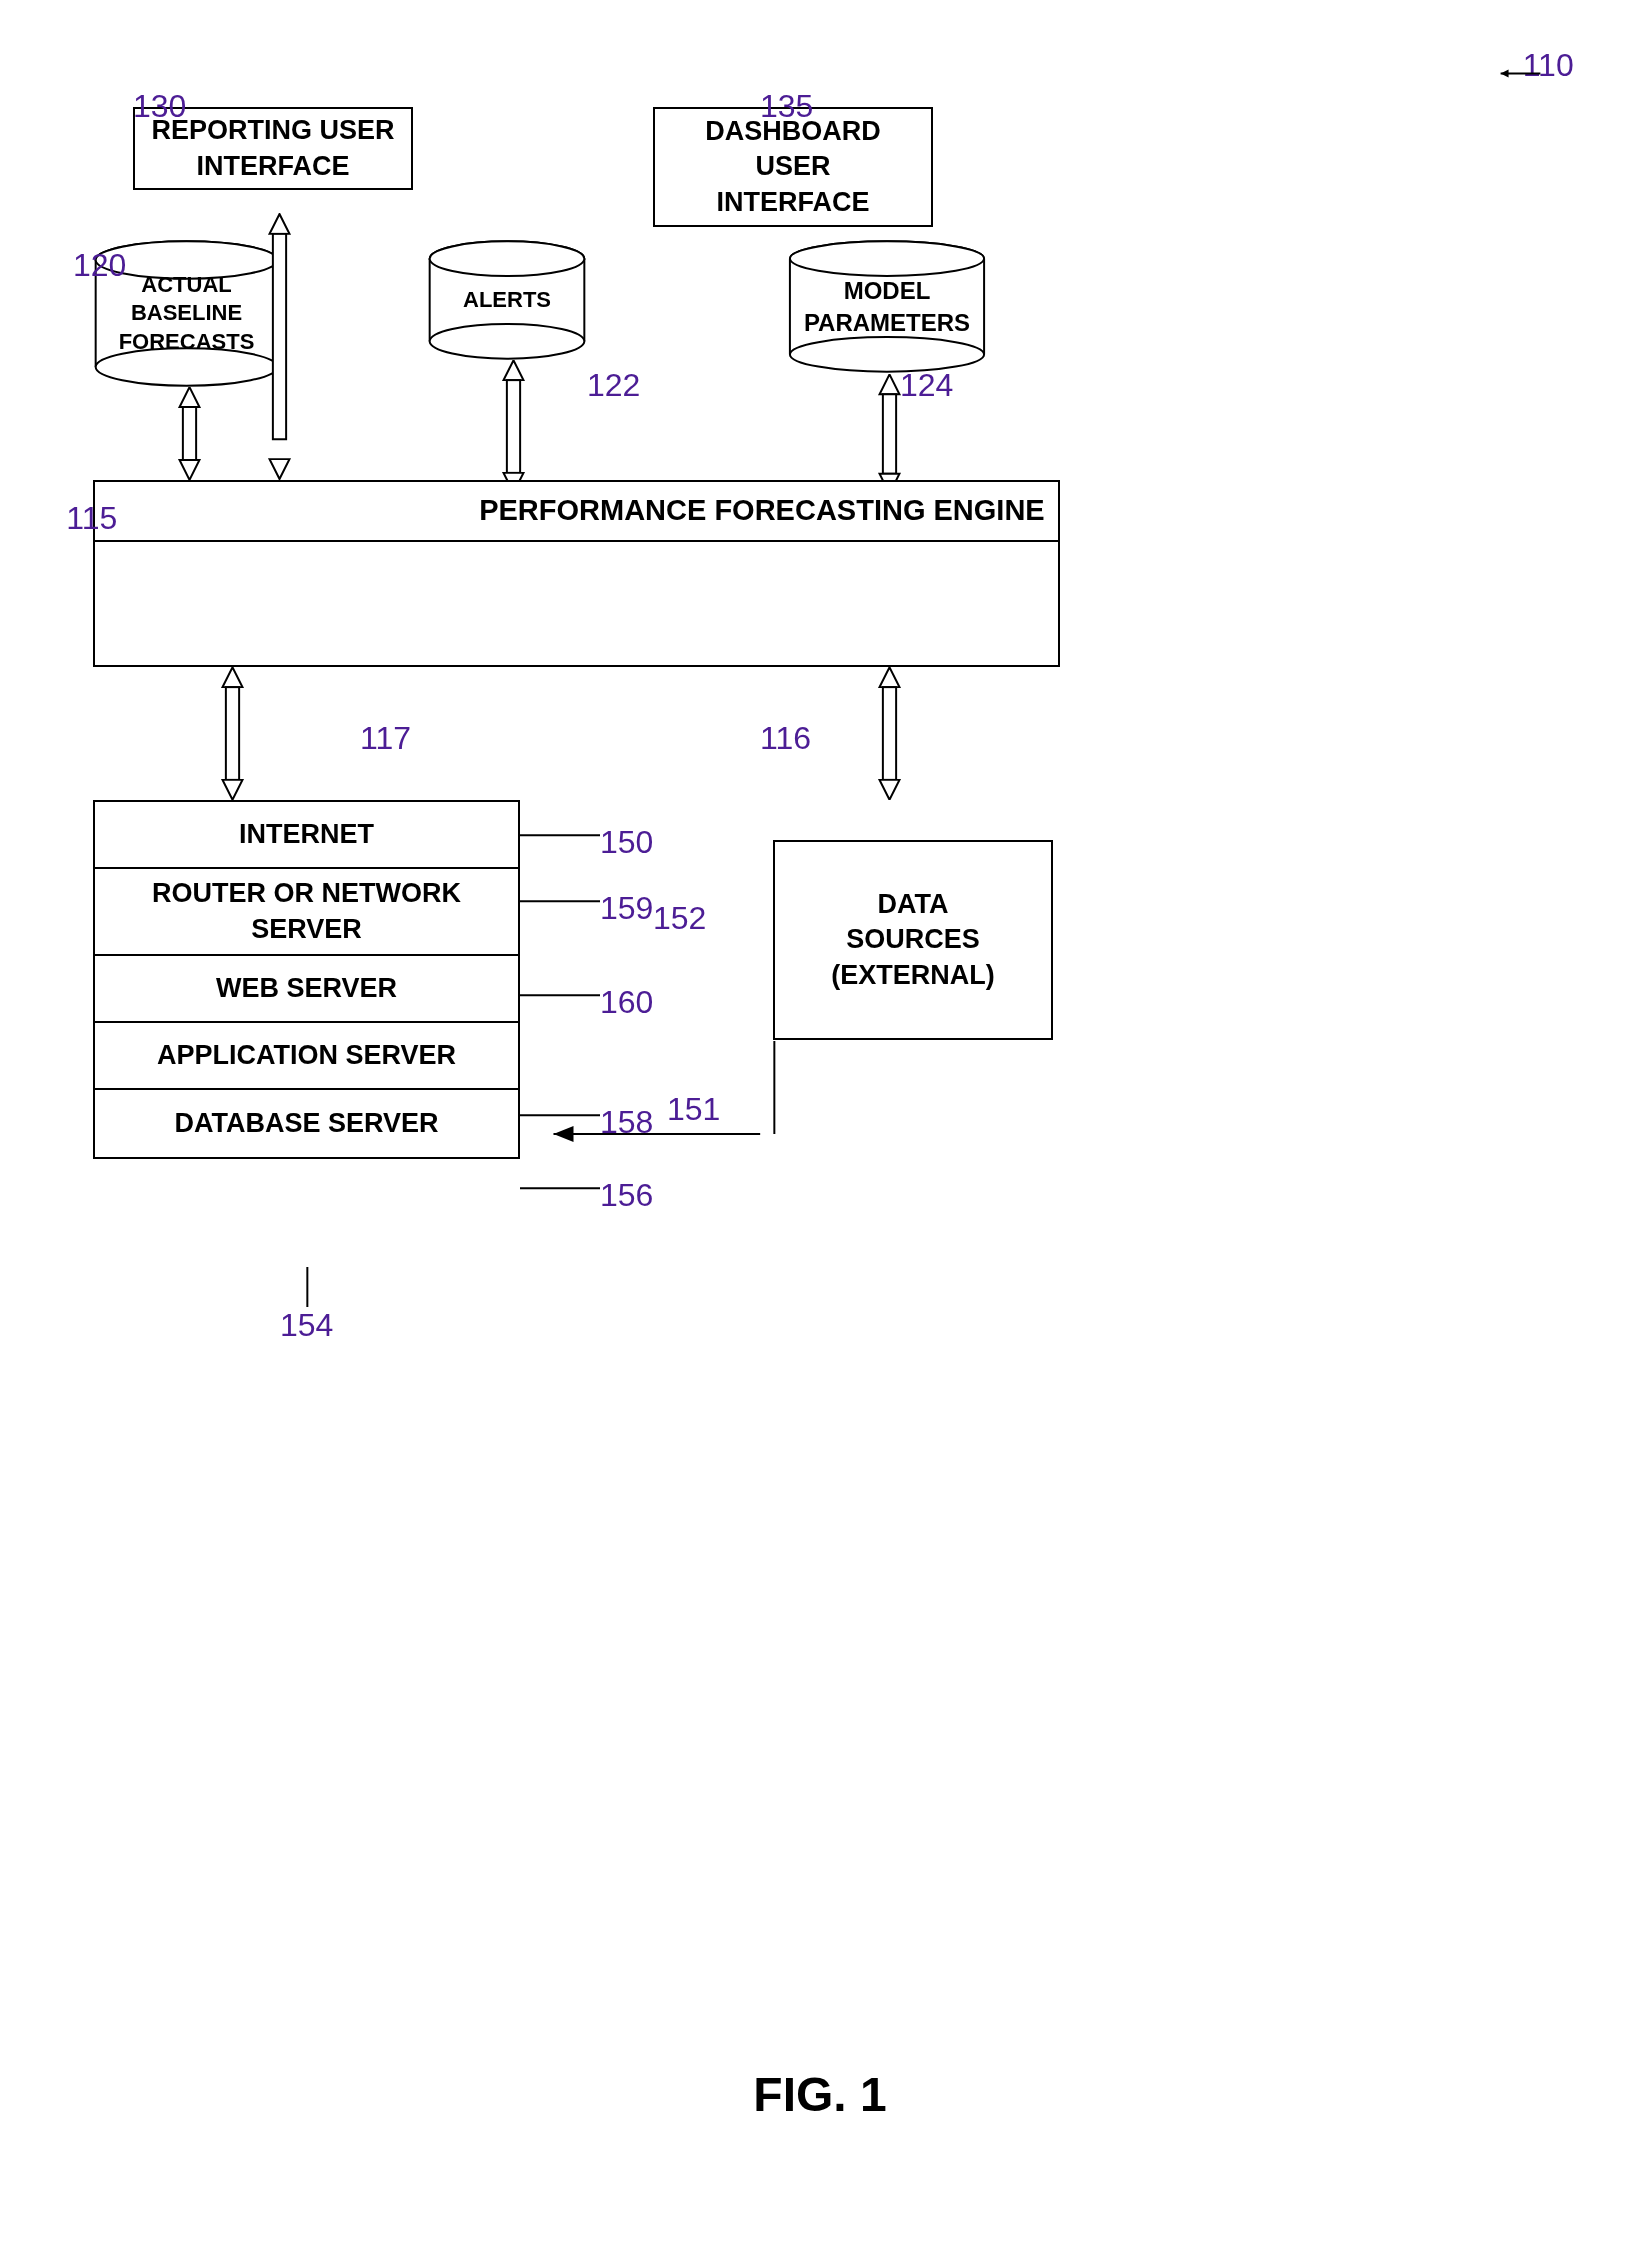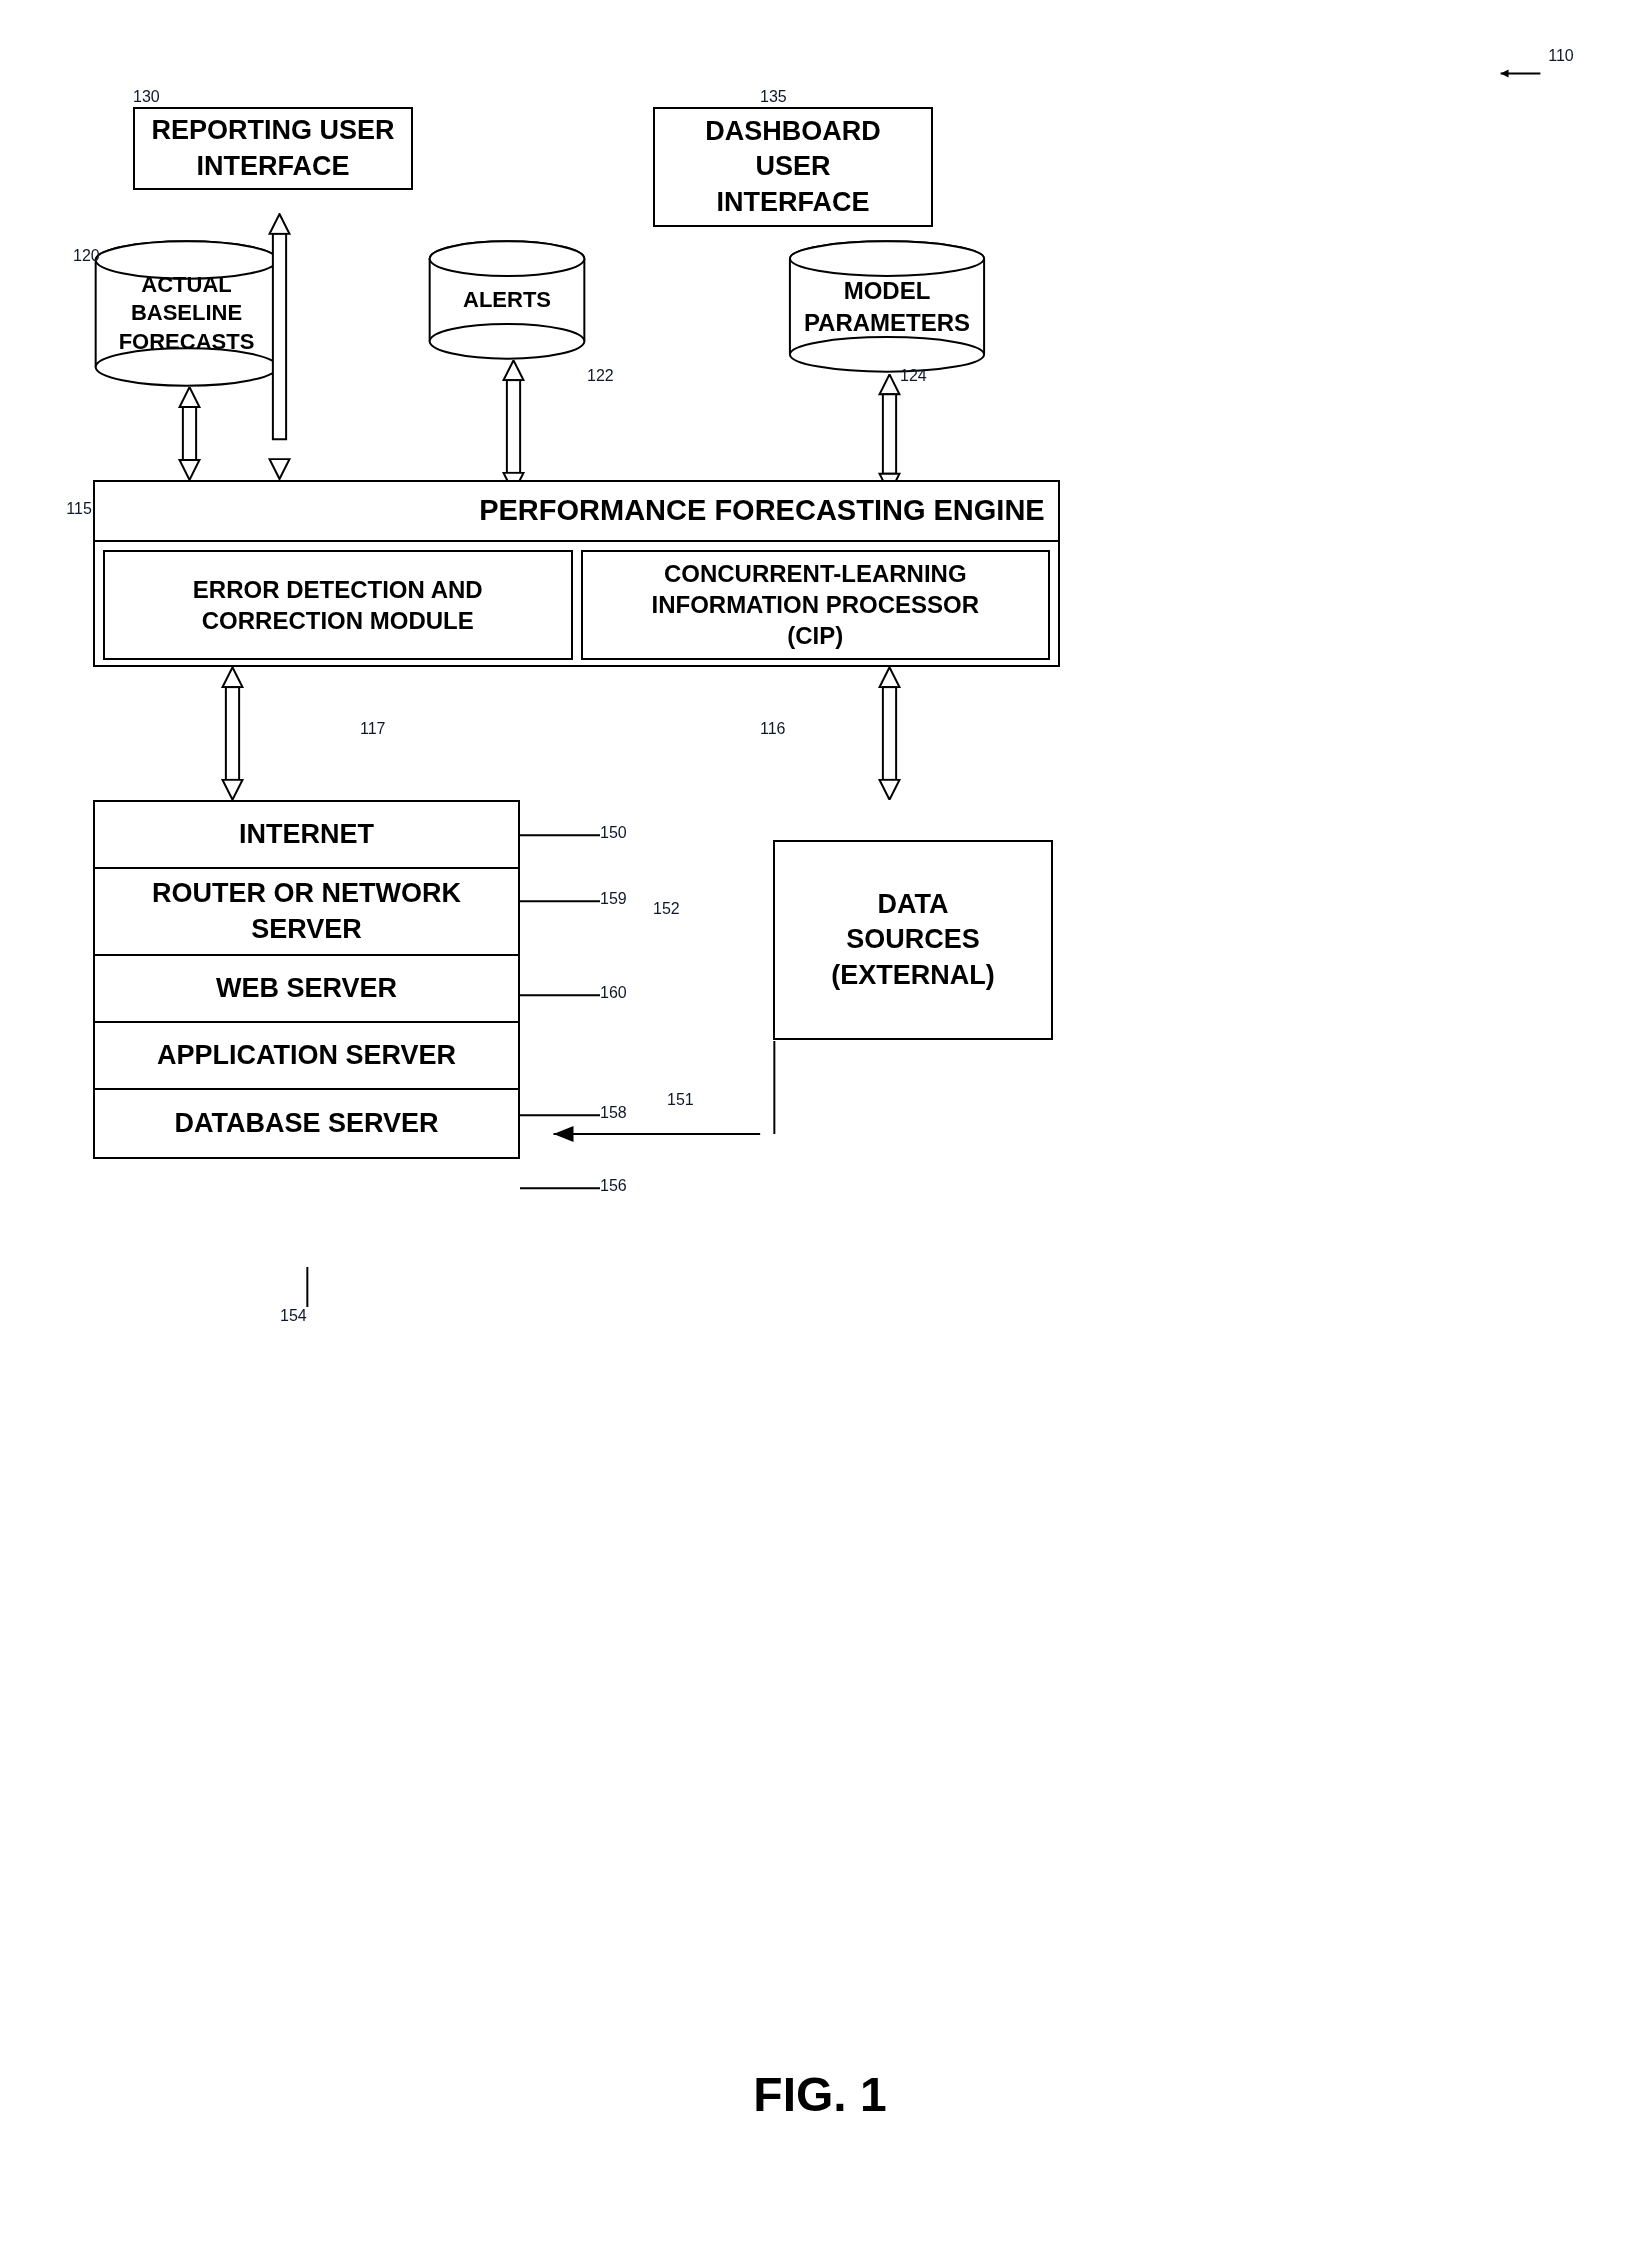--- a/index.html
+++ b/index.html
@@ -16,23 +16,23 @@
       position: absolute;
       top: 40px;
       left: 53px;
       width: 1534px;
       height: 2135px;
     }
 
     
     .ref-label {
       position: absolute;
-      font-size: 16px;
+      font-size: 32px;
       font-weight: normal;
-      color: #0f172a;
+      color: #4c1d95;
     }
 
     
     .box {
       position: absolute;
       border: 2px solid #000;
       background: #fff;
       display: flex;
       align-items: center;
       justify-content: center;
@@ -173,31 +173,20 @@
   <svg style="position:absolute; left: 810px; top: 334px; width: 53px; height: 120px;" viewBox="0 0 80 180" width="53" height="120">
     <polygon points="40,0 55,30 25,30" fill="#fff" stroke="#000" stroke-width="3"></polygon>
     <rect x="30" y="30" width="20" height="120" fill="#fff" stroke="#000" stroke-width="3"></rect>
     <polygon points="40,180 55,150 25,150" fill="#fff" stroke="#000" stroke-width="3"></polygon>
   </svg>
 
   <div class="box" style="left: 40px; top: 440px; width: 967px; height: 187px; display:block;">
 
     <div style="border-bottom: 2px solid #000; padding: 10px 13.3px; font-size: 29px; font-weight: bold; text-align: right;">PERFORMANCE FORECASTING ENGINE</div>
 
-    <div style="display: flex; padding: 8px 8px; gap: 8px; height: calc(100% - 57px);">
-      <div class="box" style="position: relative; flex: 1; height: 100%; font-size: 24px;">
-        <span style="white-space:pre-line;">ERROR DETECTION AND
-CORRECTION MODULE</span>
-      </div>
-      <div class="box" style="position: relative; flex: 1; height: 100%; font-size: 24px;">
-        <span style="white-space:pre-line;">CONCURRENT-LEARNING
-INFORMATION PROCESSOR
-(CIP)</span>
-      </div>
-    </div>
   </div>
 
   <span class="ref-label" style="left: 13.3px; top: 460px;">115</span>
 
   <svg style="position:absolute; left: 153px; top: 627px; width: 53px; height: 133px;" viewBox="0 0 80 200" width="53" height="133">
     <polygon points="40,0 55,30 25,30" fill="#fff" stroke="#000" stroke-width="3"></polygon>
     <rect x="30" y="30" width="20" height="140" fill="#fff" stroke="#000" stroke-width="3"></rect>
     <polygon points="40,200 55,170 25,170" fill="#fff" stroke="#000" stroke-width="3"></polygon>
   </svg>
 

